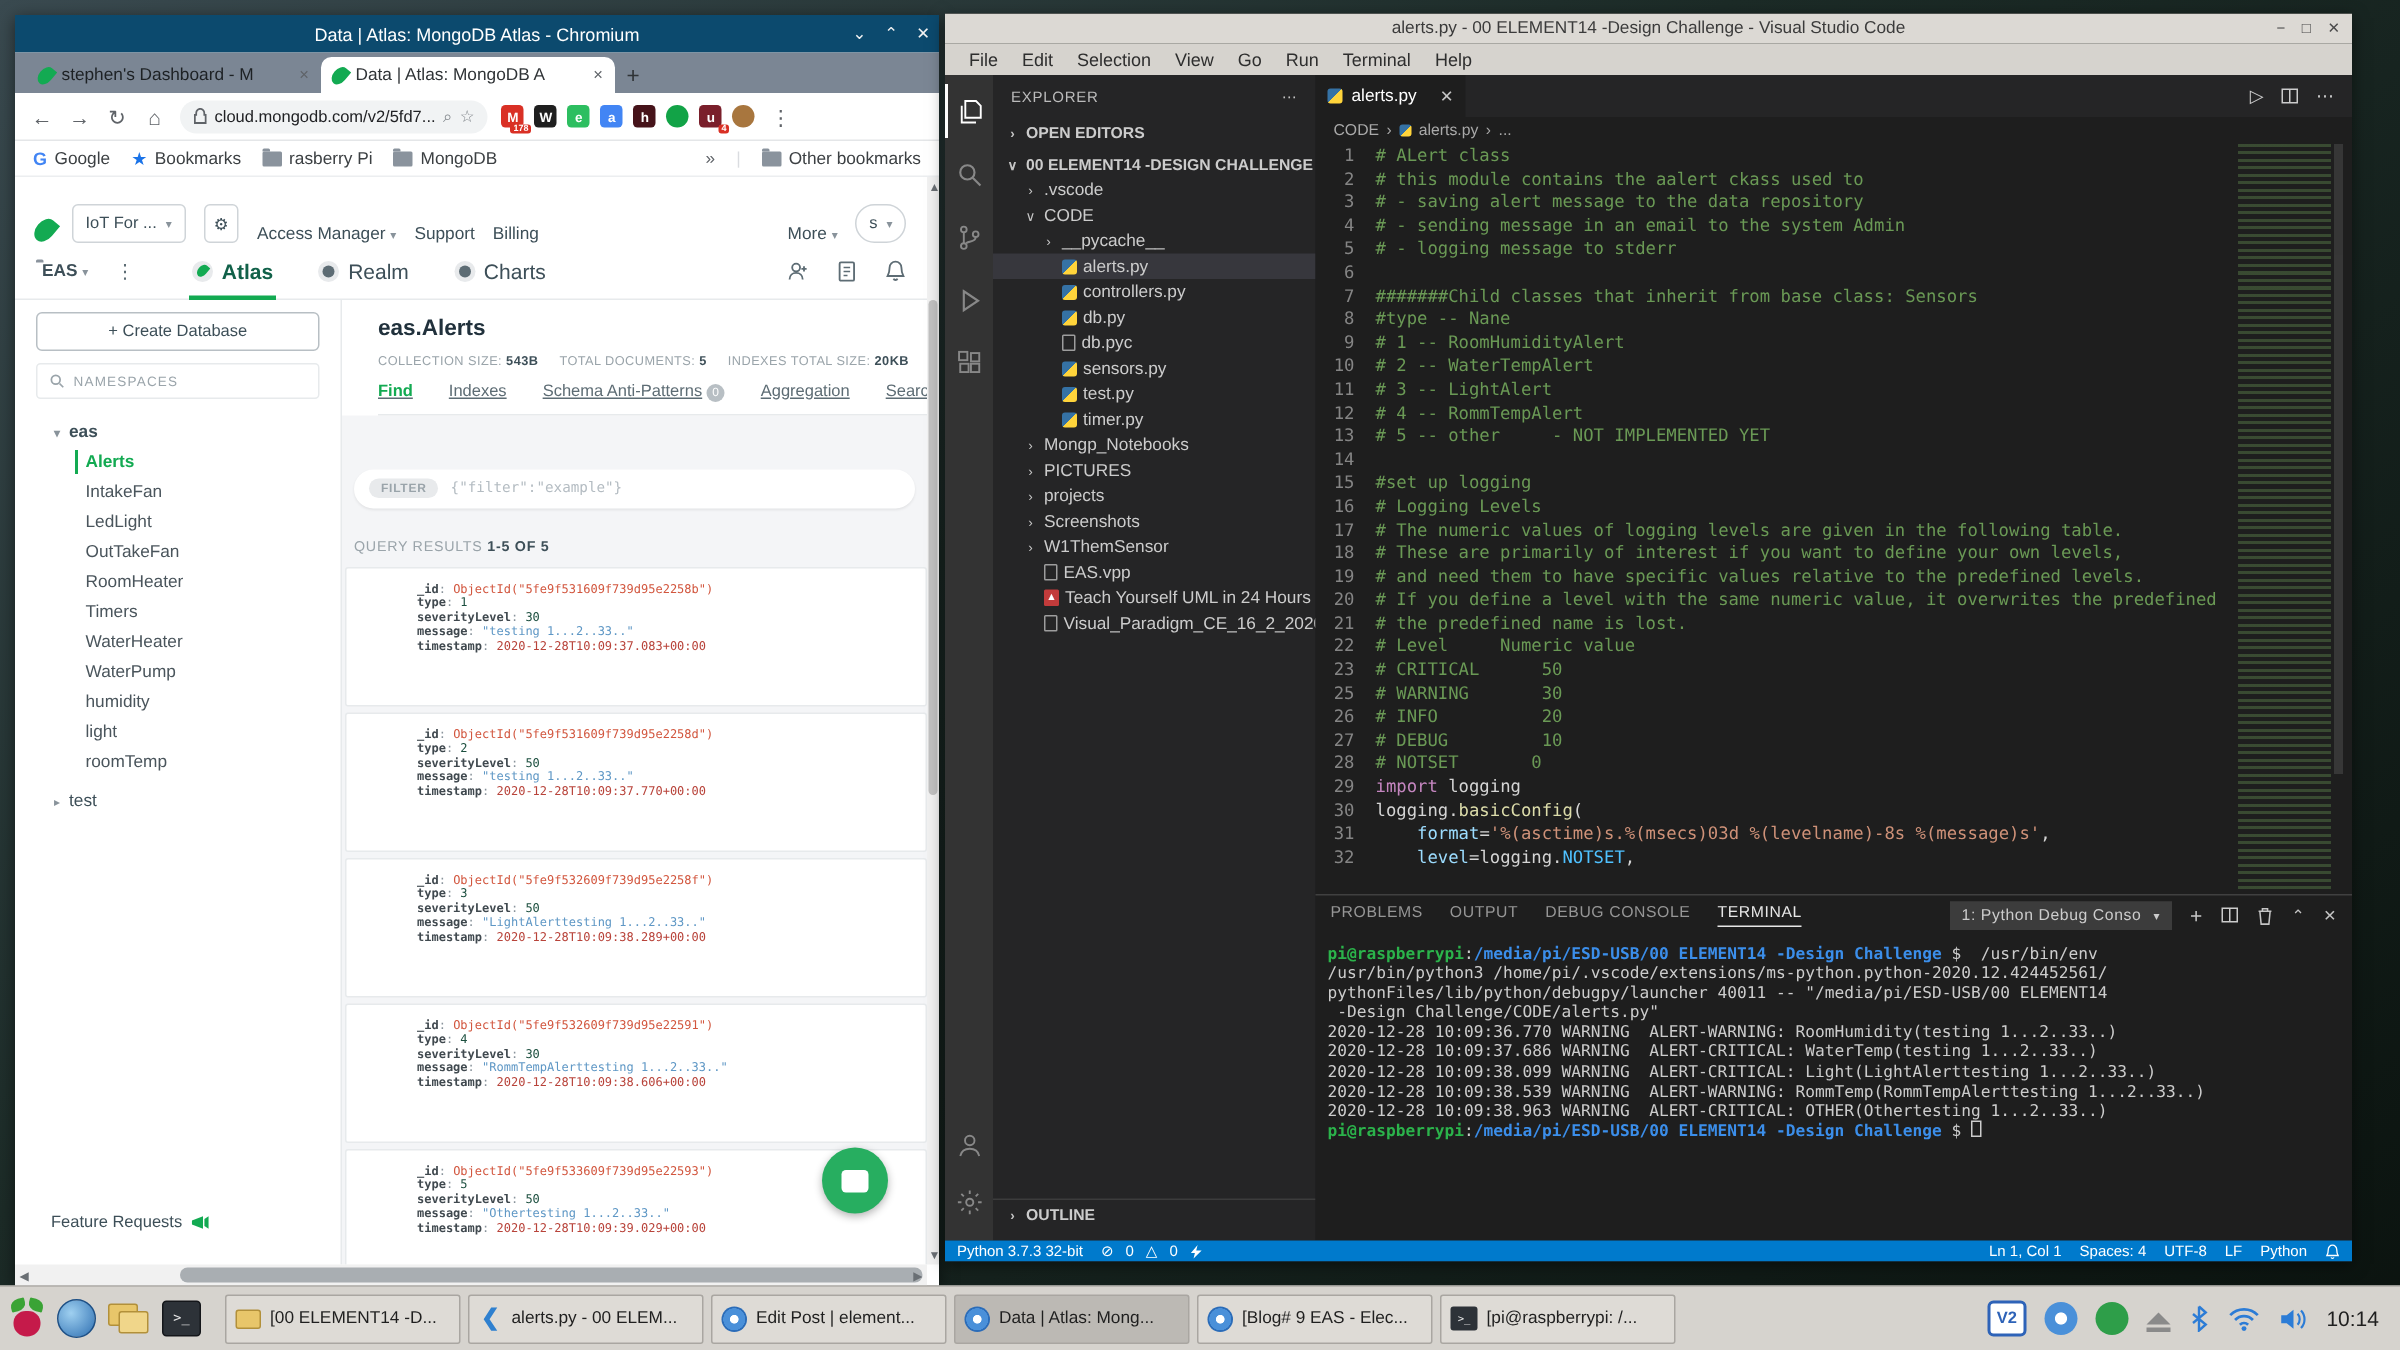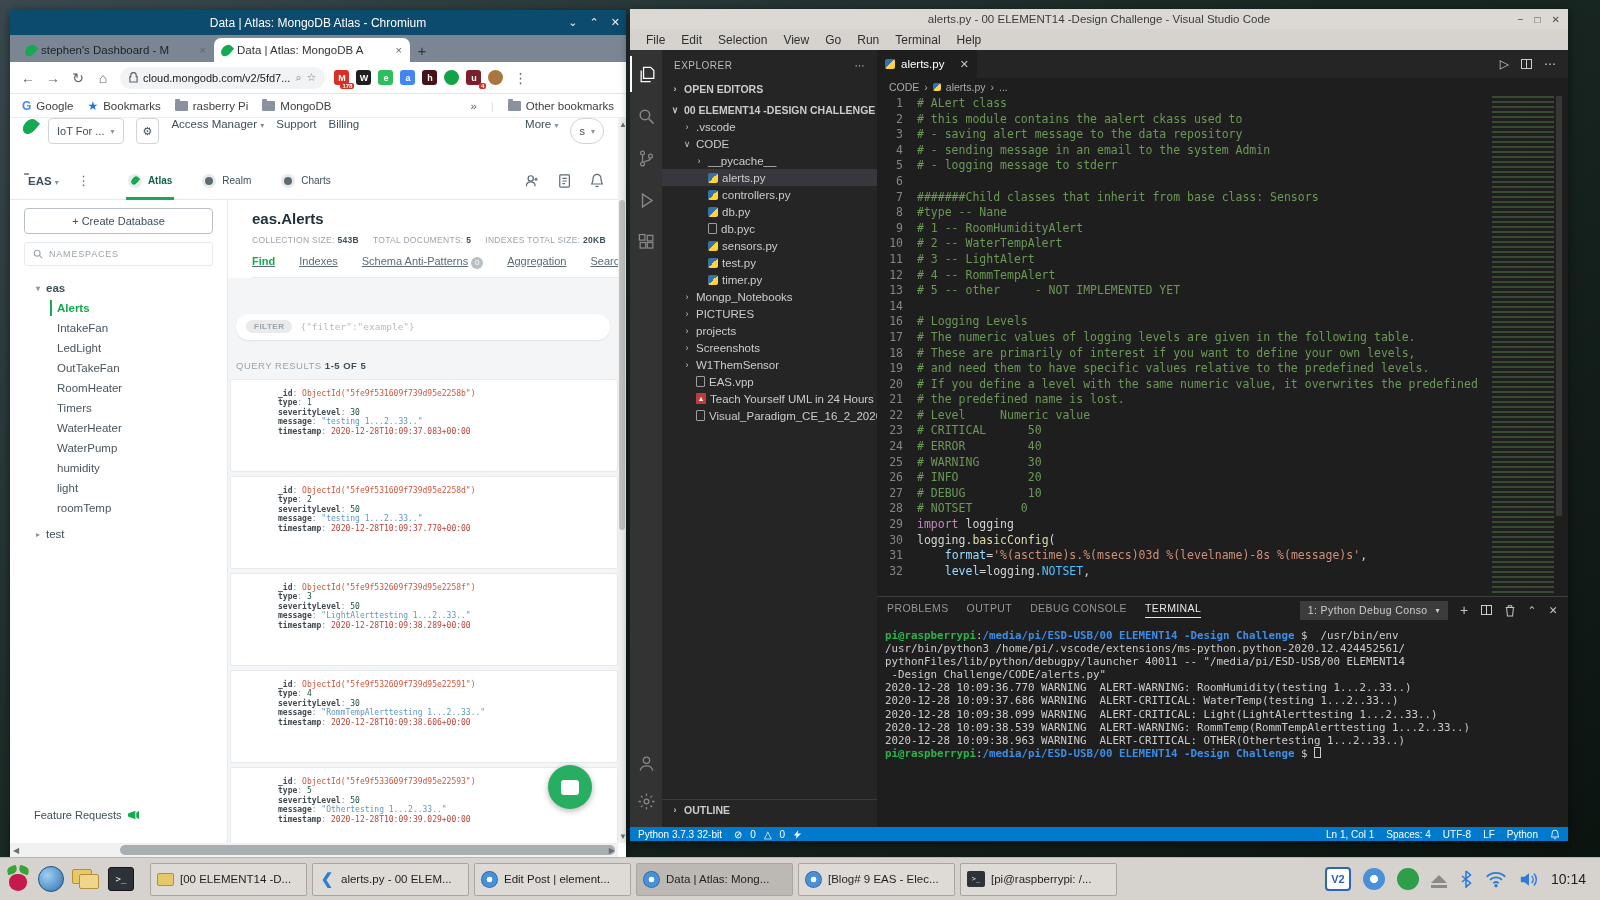--- a/index.html
+++ b/index.html
@@ -26,26 +26,26 @@
   .ext-row { display:flex; align-items:center; gap:7px; }
   .ext { width:15px; height:15px; border-radius:3px; color:#fff; font-size:9px; font-weight:bold; display:flex; align-items:center; justify-content:center; position:relative; }
   .ext .badge { position:absolute; bottom:-4px; right:-5px; background:#d93025; color:#fff; font-size:6px; padding:0 2px; border-radius:2px; font-weight:bold; }
   .cr-bookmarks { left:0; top:84px; right:0; height:24px; background:#fff; display:flex; align-items:center; gap:14px; padding:0 12px; font-size:11.5px; color:#3c4043; border-bottom:1px solid #eceef0; }
   .bm { display:flex; align-items:center; gap:5px; white-space:nowrap; }
   .folder-ic { width:13px; height:10px; background:#8a939d; border-radius:1px; position:relative; flex:none; }
   .folder-ic::before { content:""; position:absolute; top:-2px; left:0; width:5px; height:2px; background:#8a939d; border-radius:1px 1px 0 0; }
   .bm-spacer { flex:1; }
 
   
-  .atlas-top { left:0; top:108px; right:8px; height:44px; background:#fff; display:flex; align-items:flex-start; gap:12px; padding:0 14px; }
+  .atlas-top { left:0; top:108px; right:8px; height:44px; background:#fff; display:flex; align-items:flex-end; gap:12px; padding:0 14px; }
   .atlas-box { border:1px solid #cfd4d8; border-radius:4px; height:26px; display:flex; align-items:center; gap:6px; padding:0 8px; font-size:11px; color:#3d4f58; }
   .atlas-link { font-size:11.5px; color:#3d4f58; }
   .atlas-top .spacer, .org-nav .spacer { flex:1; }
   .org-nav { left:0; top:152px; right:8px; height:38px; background:#fff; border-bottom:1px solid #e7eaec; display:flex; align-items:center; gap:18px; padding:0 14px; }
-  .prod-tab { display:flex; align-items:center; gap:6px; font-size:10px; color:#3d4f58; height:38px; padding:0 2px; position:relative; }
+  .prod-tab { display:flex; align-items:center; gap:6px; font-size:14px; color:#3d4f58; height:38px; padding:0 2px; position:relative; }
   .prod-tab.active { font-weight:bold; color:#116149; }
   .prod-tab.active::after { content:""; position:absolute; left:0; right:0; bottom:0; height:3px; background:#13aa52; }
   .prod-ic { width:14px; height:14px; border-radius:50%; background:#e8eaec; display:flex; align-items:center; justify-content:center; }
   .atlas-icbtn { color:#5d6c74; font-size:13px; }
   .atlas-side { left:0; top:190px; width:218px; bottom:14px; background:#fff; border-right:1px solid #e7eaec; }
   .create-db { margin:8px 14px 0 14px; height:26px; border:1px solid #b8bfc4; border-radius:4px; background:#fff; font-size:11px; color:#3d4f58; display:flex; align-items:center; justify-content:center; gap:4px; }
   .ns-search { margin:8px 14px 0 14px; height:24px; background:#fff; border:1px solid #e7eaec; border-radius:3px; display:flex; align-items:center; gap:6px; padding:0 8px; font-size:9px; letter-spacing:.8px; color:#9aa4aa; }
   .ns-tree { margin-top:12px; font-size:11.5px; color:#3d4f58; }
   .ns-db { display:flex; align-items:center; gap:6px; padding:4px 0 4px 26px; font-weight:bold; }
   .ns-caret { color:#89939b; font-size:8px; }
@@ -612,29 +612,29 @@
         <div class="code-line"><span class="gutter">5</span><span class="cm"># - logging message to stderr</span></div>
         <div class="code-line"><span class="gutter">6</span></div>
         <div class="code-line"><span class="gutter">7</span><span class="cm">#######Child classes that inherit from base class: Sensors</span></div>
         <div class="code-line"><span class="gutter">8</span><span class="cm">#type -- Nane</span></div>
         <div class="code-line"><span class="gutter">9</span><span class="cm"># 1 -- RoomHumidityAlert</span></div>
         <div class="code-line"><span class="gutter">10</span><span class="cm"># 2 -- WaterTempAlert</span></div>
         <div class="code-line"><span class="gutter">11</span><span class="cm"># 3 -- LightAlert</span></div>
         <div class="code-line"><span class="gutter">12</span><span class="cm"># 4 -- RommTempAlert</span></div>
         <div class="code-line"><span class="gutter">13</span><span class="cm"># 5 -- other     - NOT IMPLEMENTED YET</span></div>
         <div class="code-line"><span class="gutter">14</span></div>
+        <div class="code-line"><span class="gutter">15</span><span class="cm">#set up logging</span></div>
         <div class="code-line"><span class="gutter">16</span><span class="cm"># Logging Levels</span></div>
         <div class="code-line"><span class="gutter">17</span><span class="cm"># The numeric values of logging levels are given in the following table.</span></div>
         <div class="code-line"><span class="gutter">18</span><span class="cm"># These are primarily of interest if you want to define your own levels,</span></div>
         <div class="code-line"><span class="gutter">19</span><span class="cm"># and need them to have specific values relative to the predefined levels.</span></div>
         <div class="code-line"><span class="gutter">20</span><span class="cm"># If you define a level with the same numeric value, it overwrites the predefined</span></div>
         <div class="code-line"><span class="gutter">21</span><span class="cm"># the predefined name is lost.</span></div>
         <div class="code-line"><span class="gutter">22</span><span class="cm"># Level     Numeric value</span></div>
         <div class="code-line"><span class="gutter">23</span><span class="cm"># CRITICAL      50</span></div>
-        <div class="code-line"><span class="gutter">24</span><span class="cm"># ERROR         40</span></div>
         <div class="code-line"><span class="gutter">25</span><span class="cm"># WARNING       30</span></div>
         <div class="code-line"><span class="gutter">26</span><span class="cm"># INFO          20</span></div>
         <div class="code-line"><span class="gutter">27</span><span class="cm"># DEBUG         10</span></div>
         <div class="code-line"><span class="gutter">28</span><span class="cm"># NOTSET       0</span></div>
         <div class="code-line"><span class="gutter">29</span><span class="kw">import</span><span class="tx"> logging</span></div>
         <div class="code-line"><span class="gutter">30</span><span class="tx">logging.</span><span class="fn">basicConfig</span><span class="tx">(</span></div>
         <div class="code-line"><span class="gutter">31</span><span class="tx">    </span><span class="pr">format</span><span class="tx">=</span><span class="st">'%(asctime)s.%(msecs)03d %(levelname)-8s %(message)s'</span><span class="tx">,</span></div>
         <div class="code-line"><span class="gutter">32</span><span class="tx">    </span><span class="pr">level</span><span class="tx">=logging.</span><span class="ct">NOTSET</span><span class="tx">,</span></div>
       </div>
     <div class="vs-panel">

